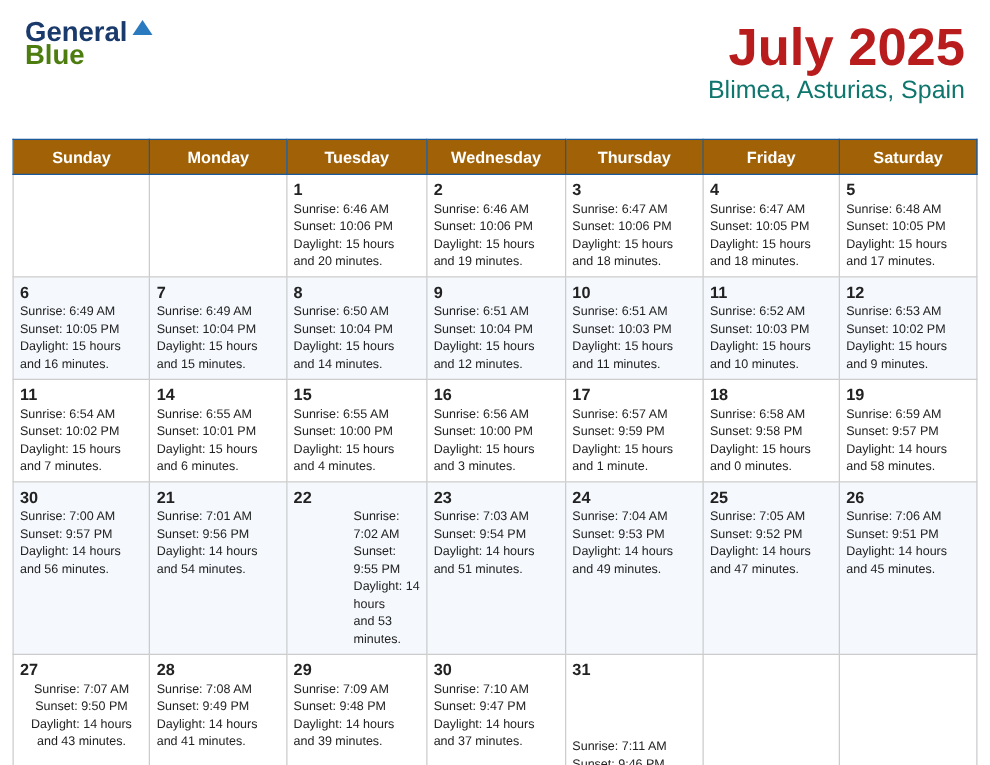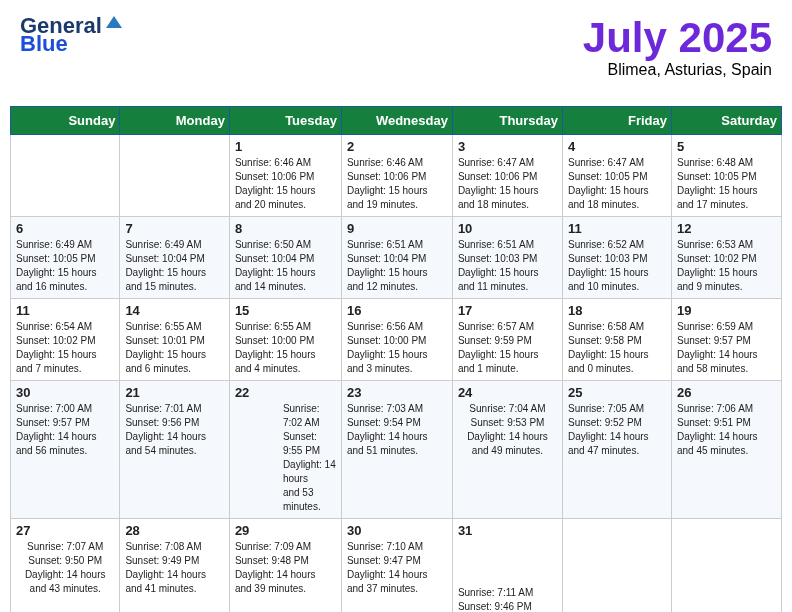--- a/index.html
+++ b/index.html
@@ -24,47 +24,47 @@
     }
     .logo-general {
       font-size: 22px;
       font-weight: bold;
       color: #1a3a6b;
       line-height: 1;
     }
     .logo-blue {
       font-size: 22px;
       font-weight: bold;
-      color: #1d4ed8;
+      color: #4d7c0f;
       line-height: 1;
     }
     .title-block {
       text-align: right;
     }
     .month-title {
       font-size: 42px;
       font-weight: bold;
-      color: #6d28d9;
+      color: #b91c1c;
       line-height: 1.1;
     }
     .location {
-      font-size: 16px;
-      color: #000000;
+      font-size: 20px;
+      color: #0f766e;
     }
     .calendar {
       width: 100%;
       border-collapse: collapse;
       border: 1px solid #ccc;
     }
     .calendar th {
-      background: #15803d;
+      background: #a16207;
       color: #fff;
       font-size: 13px;
       font-weight: bold;
-      text-align: right;
+      text-align: center;
       padding: 6px 4px;
       border: 1px solid #1a5a9a;
     }
     .calendar td {
       border: 1px solid #ccc;
       vertical-align: top;
       padding: 4px 5px;
       font-size: 10.5px;
       color: #222;
       width: 113px;
@@ -286,21 +286,21 @@
         </td>
         <td>
           <span class="day-num">23</span>
           <div class="cell-content" style="white-space: pre-line;">Sunrise: 7:03 AM
 Sunset: 9:54 PM
 Daylight: 14 hours
 and 51 minutes.</div>
         </td>
         <td>
           <span class="day-num">24</span>
-          <div class="cell-content" style="white-space: pre-line; text-align: center;">Sunrise: 7:04 AM
+          <div class="cell-content" style="white-space: pre-line;">Sunrise: 7:04 AM
 Sunset: 9:53 PM
 Daylight: 14 hours
 and 49 minutes.</div>
         </td>
         <td>
           <span class="day-num">25</span>
           <div class="cell-content" style="white-space: pre-line;">Sunrise: 7:05 AM
 Sunset: 9:52 PM
 Daylight: 14 hours
 and 47 minutes.</div>

